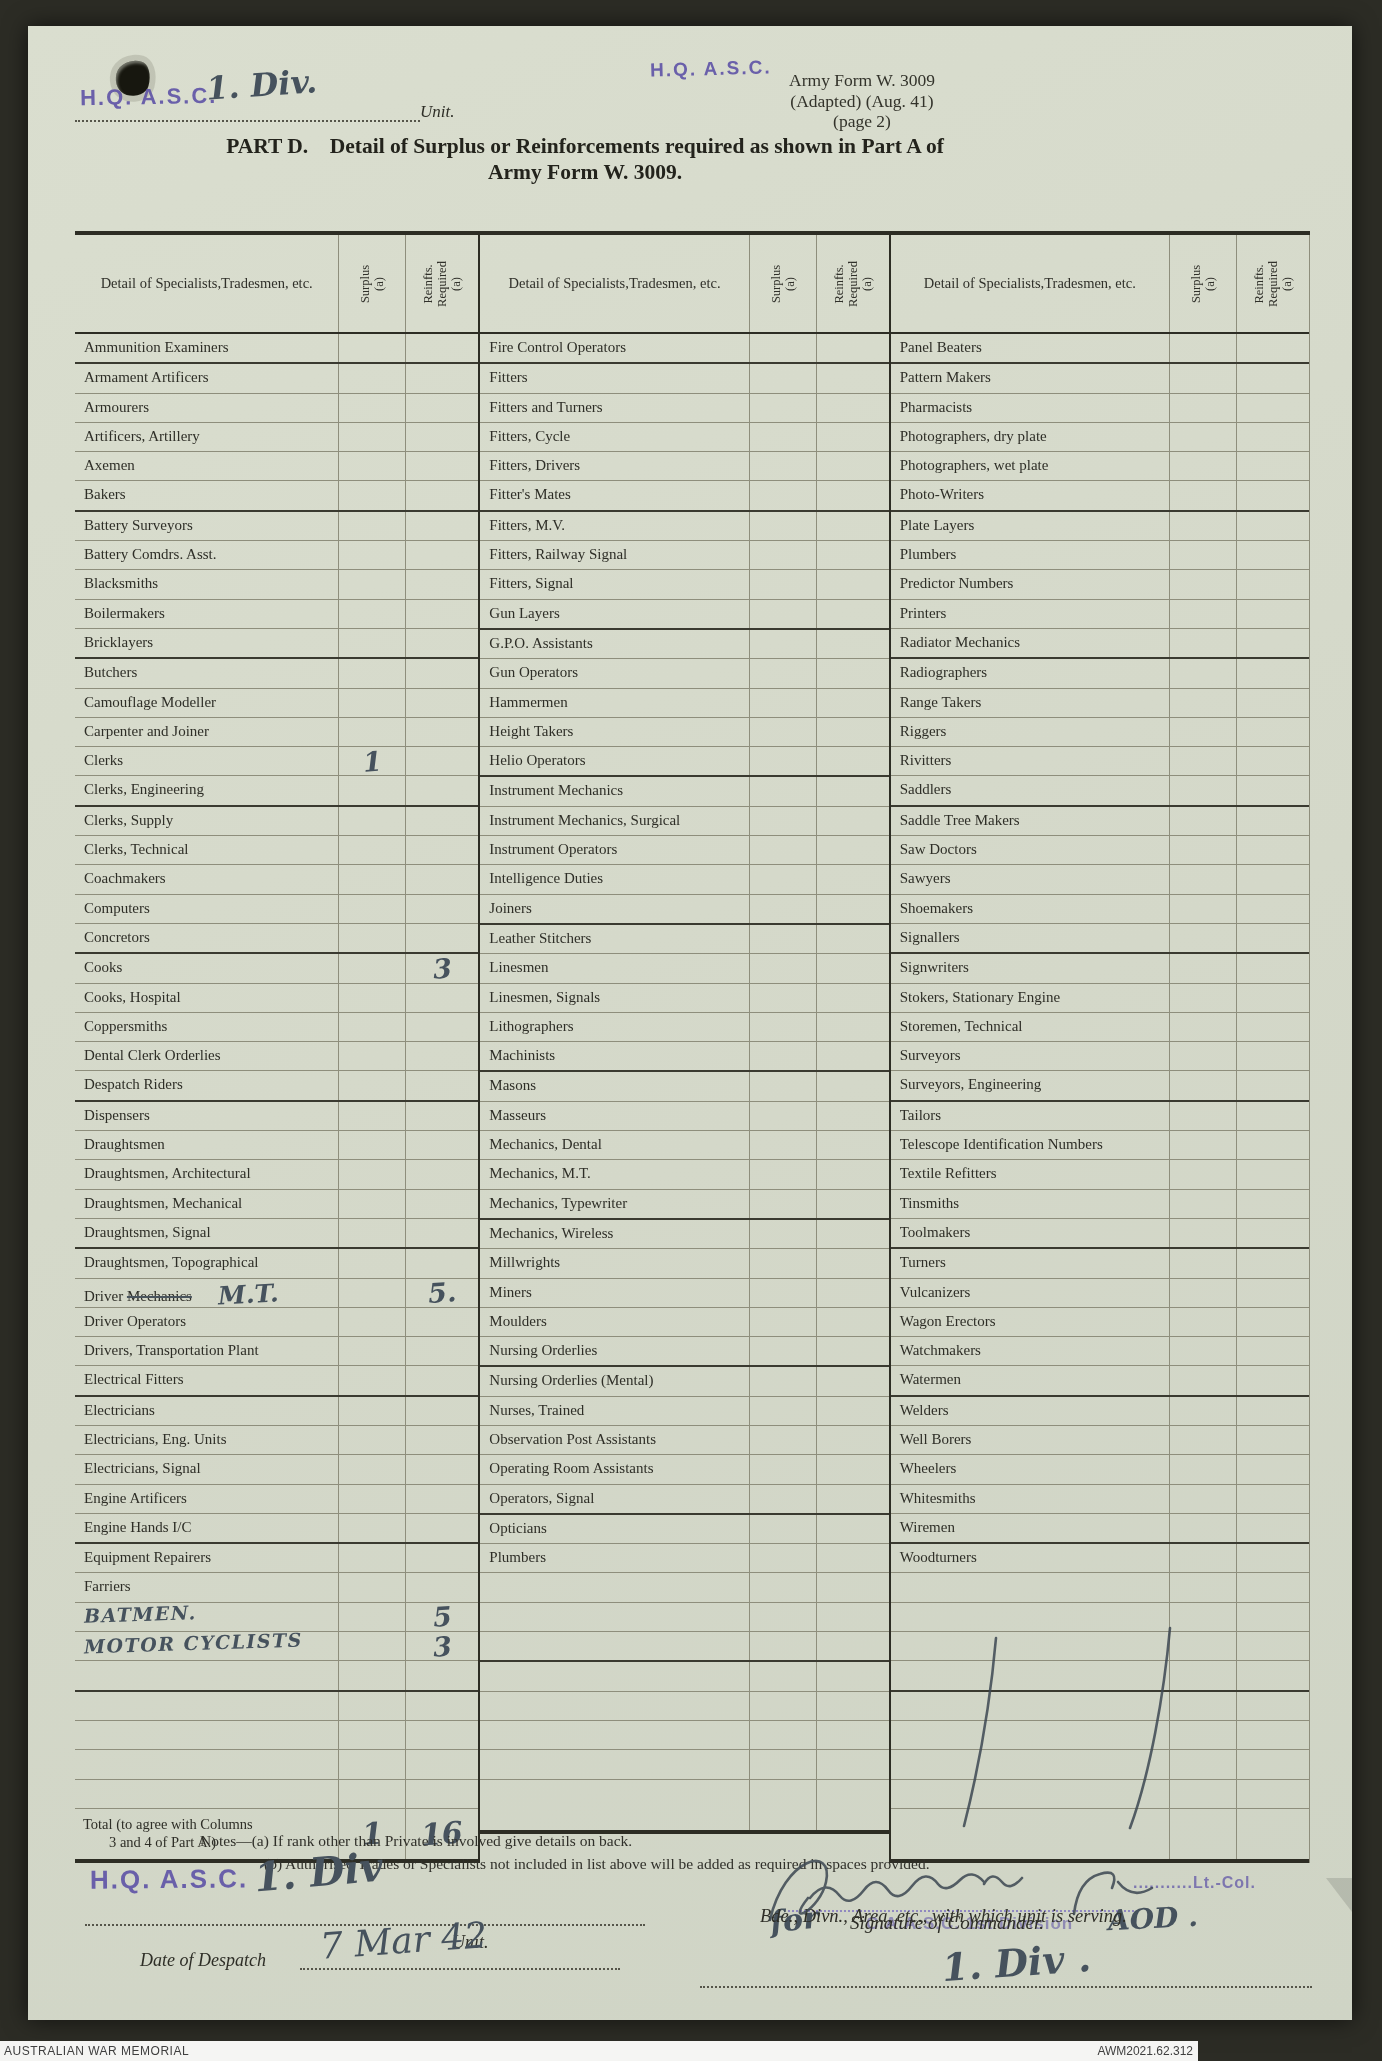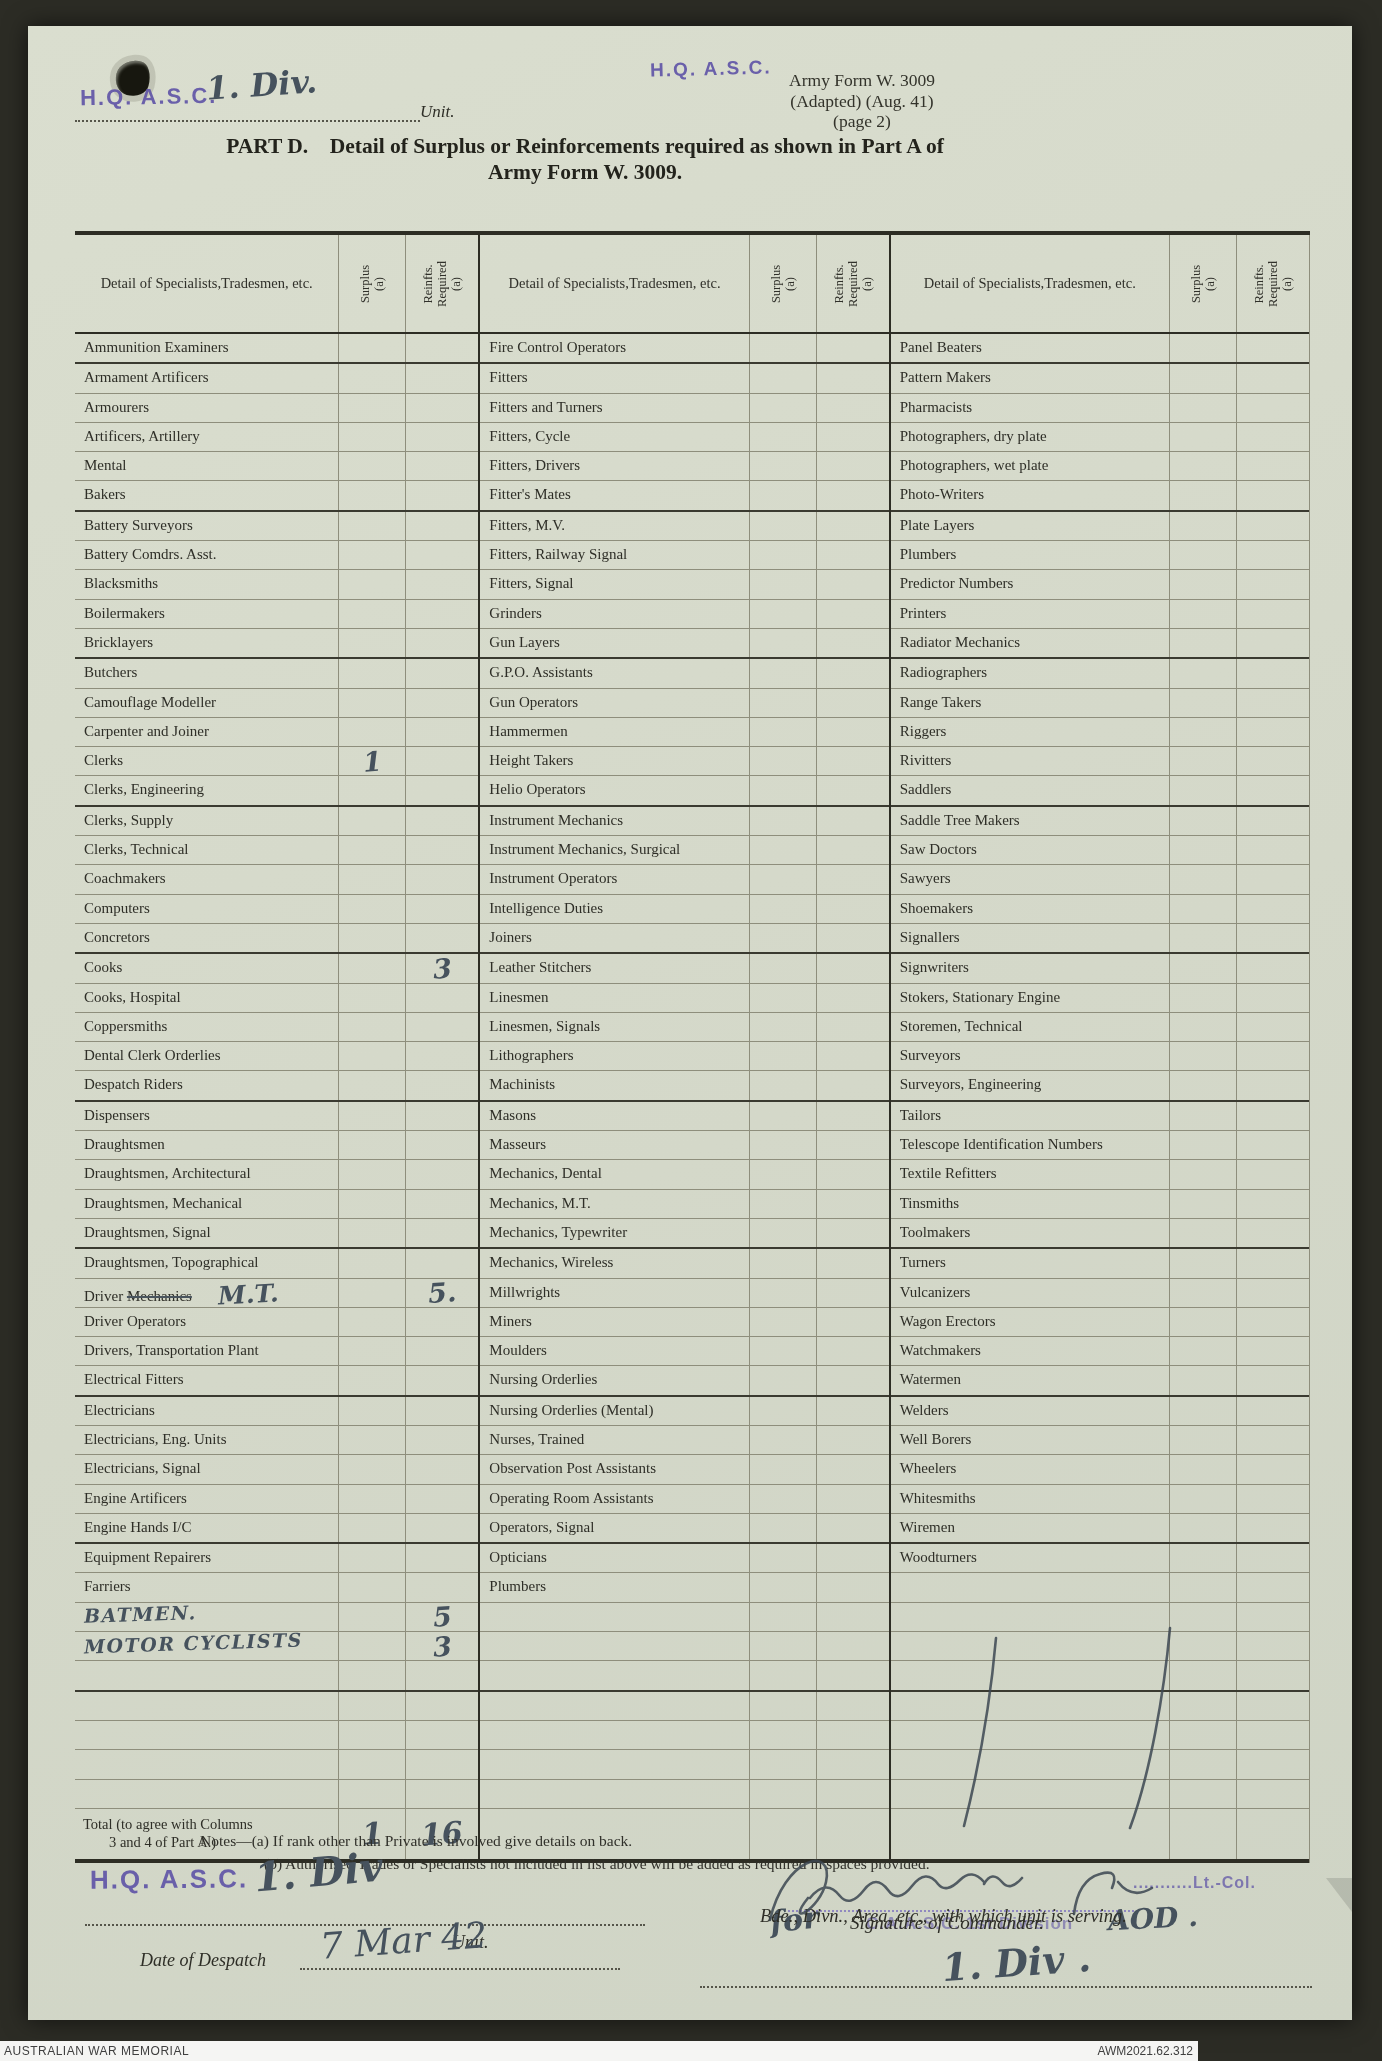--- a/index.html
+++ b/index.html
@@ -125,21 +125,21 @@
           </div>
           <div class="row">
             <div class="cd">
               <div class="lbl">Artificers, Artillery</div>
             </div>
             <div class="cs"></div>
             <div class="cr"></div>
           </div>
           <div class="row">
             <div class="cd">
-              <div class="lbl">Mental</div>
+              <div class="lbl">Axemen</div>
             </div>
             <div class="cs"></div>
             <div class="cr"></div>
           </div>
           <div class="row thick">
             <div class="cd">
               <div class="lbl">Bakers</div>
             </div>
             <div class="cs"></div>
             <div class="cr"></div>
@@ -532,27 +532,20 @@
           <div class="row">
             <div class="cd">
               <div class="lbl">Fitters, Railway Signal</div>
             </div>
             <div class="cs"></div>
             <div class="cr"></div>
           </div>
           <div class="row">
             <div class="cd">
               <div class="lbl">Fitters, Signal</div>
-            </div>
-            <div class="cs"></div>
-            <div class="cr"></div>
-          </div>
-          <div class="row">
-            <div class="cd">
-              <div class="lbl">Grinders</div>
             </div>
             <div class="cs"></div>
             <div class="cr"></div>
           </div>
           <div class="row thick">
             <div class="cd">
               <div class="lbl">Gun Layers</div>
             </div>
             <div class="cs"></div>
             <div class="cr"></div>

